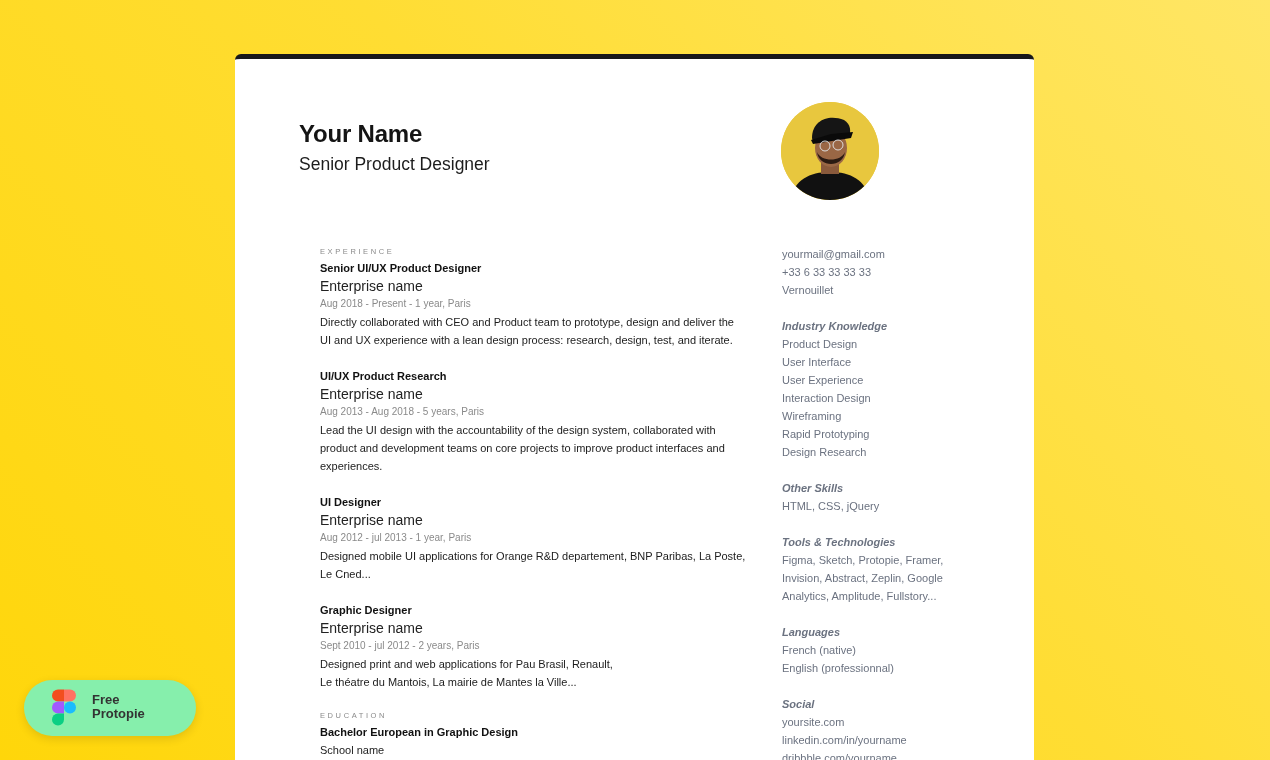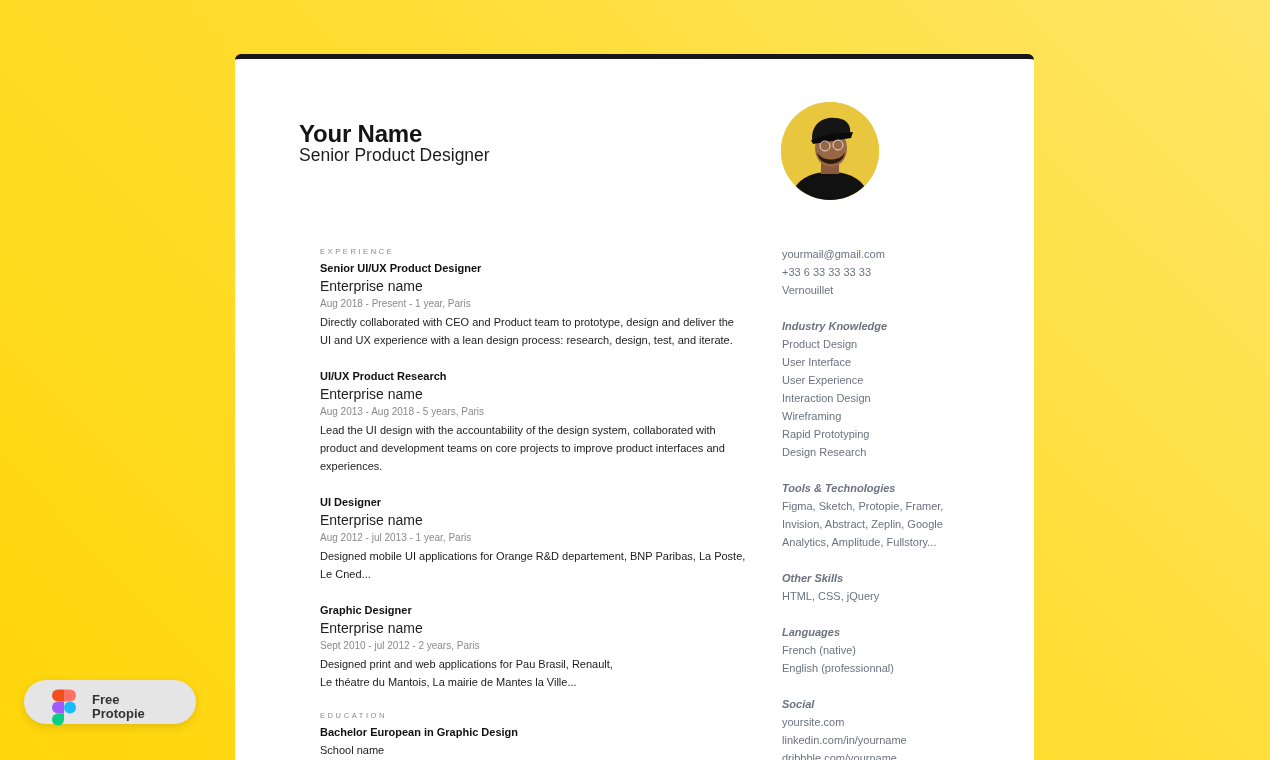--- a/index.html
+++ b/index.html
@@ -7,41 +7,41 @@
     width: 1270px; height: 760px; overflow: hidden; position: relative;
     background: linear-gradient(225deg, #ffe666 0%, #ffdd33 45%, #ffd60a 100%);
     font-family: "Liberation Sans", "DejaVu Sans", sans-serif;
   }
   .card {
     position: absolute; left: 235px; top: 54px; width: 799px; height: 740px;
     background: #ffffff; border-top: 5px solid #17171a;
     border-radius: 6px 6px 0 0;
   }
   .name { position: absolute; left: 64px; top: 61px; font-size: 24px; font-weight: 700; color: #141414; letter-spacing: -0.2px; }
-  .title { position: absolute; left: 64px; top: 86px; font-size: 17.5px; color: #1c1c1c; }
+  .title { position: absolute; left: 64px; top: 95px; font-size: 17.5px; color: #1c1c1c; }
   .avatar {
     position: absolute; left: 546px; top: 43px; width: 98px; height: 98px; border-radius: 50%;
     background: #e8c73e; overflow: hidden;
   }
   .left { position: absolute; left: 64px; top: 186px; width: 460px; margin-left: 21px; }
   .section-label { font-size: 7.5px; letter-spacing: 2.6px; color: #8a8a8a; text-transform: uppercase; height: 14px; line-height: 14px; }
   .job { margin-bottom: 18px; }
   .job-title { font-size: 11px; font-weight: 700; color: #111; line-height: 18px; }
   .job-company { font-size: 14px; color: #222; line-height: 18px; }
   .job-meta { font-size: 10px; color: #8a8a8a; line-height: 18px; }
   .job-desc { font-size: 11px; color: #1c1c1c; line-height: 18px; }
   .edu-title { font-size: 11px; font-weight: 700; color: #111; line-height: 18px; }
   .edu-school { font-size: 11px; color: #222; line-height: 18px; }
   .right { position: absolute; left: 547px; top: 186px; width: 200px; }
   .r-item { font-size: 11px; color: #6b7280; line-height: 18px; white-space: nowrap; }
   .r-head { font-size: 11px; font-weight: 700; color: #6b7280; line-height: 18px; font-style: italic; }
   .r-group { margin-bottom: 18px; }
   .badge {
-    position: absolute; left: 24px; top: 680px; width: 172px; height: 44px;
-    background: #e5e5e5; border-radius: 28px; box-shadow: 0 3px 10px rgba(0,0,0,0.12);
+    position: absolute; left: 24px; top: 680px; width: 172px; height: 56px;
+    background: #86efac; border-radius: 28px; box-shadow: 0 3px 10px rgba(0,0,0,0.12);
     cursor: pointer;
   }
   .badge-text { position: absolute; left: 68px; top: 13px; font-size: 13px; font-weight: 700; color: #333; line-height: 14px; }
   .figma { position: absolute; left: 28px; top: 9px; width: 24px; height: 37px; }
 </style>
 </head>
 <body>
 
 <div class="card">
   <div class="name">Your Name</div>
@@ -114,29 +114,29 @@
       <div class="r-item">Product Design</div>
       <div class="r-item">User Interface</div>
       <div class="r-item">User Experience</div>
       <div class="r-item">Interaction Design</div>
       <div class="r-item">Wireframing</div>
       <div class="r-item">Rapid Prototyping</div>
       <div class="r-item">Design Research</div>
     </div>
 
     <div class="r-group">
+      <div class="r-head">Other Skills</div>
+      <div class="r-item">HTML, CSS, jQuery</div>
+    </div>
+
+    <div class="r-group">
       <div class="r-head">Tools &amp; Technologies</div>
       <div class="r-item">Figma, Sketch, Protopie, Framer,</div>
       <div class="r-item">Invision, Abstract, Zeplin, Google</div>
       <div class="r-item">Analytics, Amplitude, Fullstory...</div>
-    </div>
-
-    <div class="r-group">
-      <div class="r-head">Other Skills</div>
-      <div class="r-item">HTML, CSS, jQuery</div>
     </div>
 
     <div class="r-group">
       <div class="r-head">Languages</div>
       <div class="r-item">French (native)</div>
       <div class="r-item">English (professionnal)</div>
     </div>
 
     <div class="r-group">
       <div class="r-head">Social</div>

